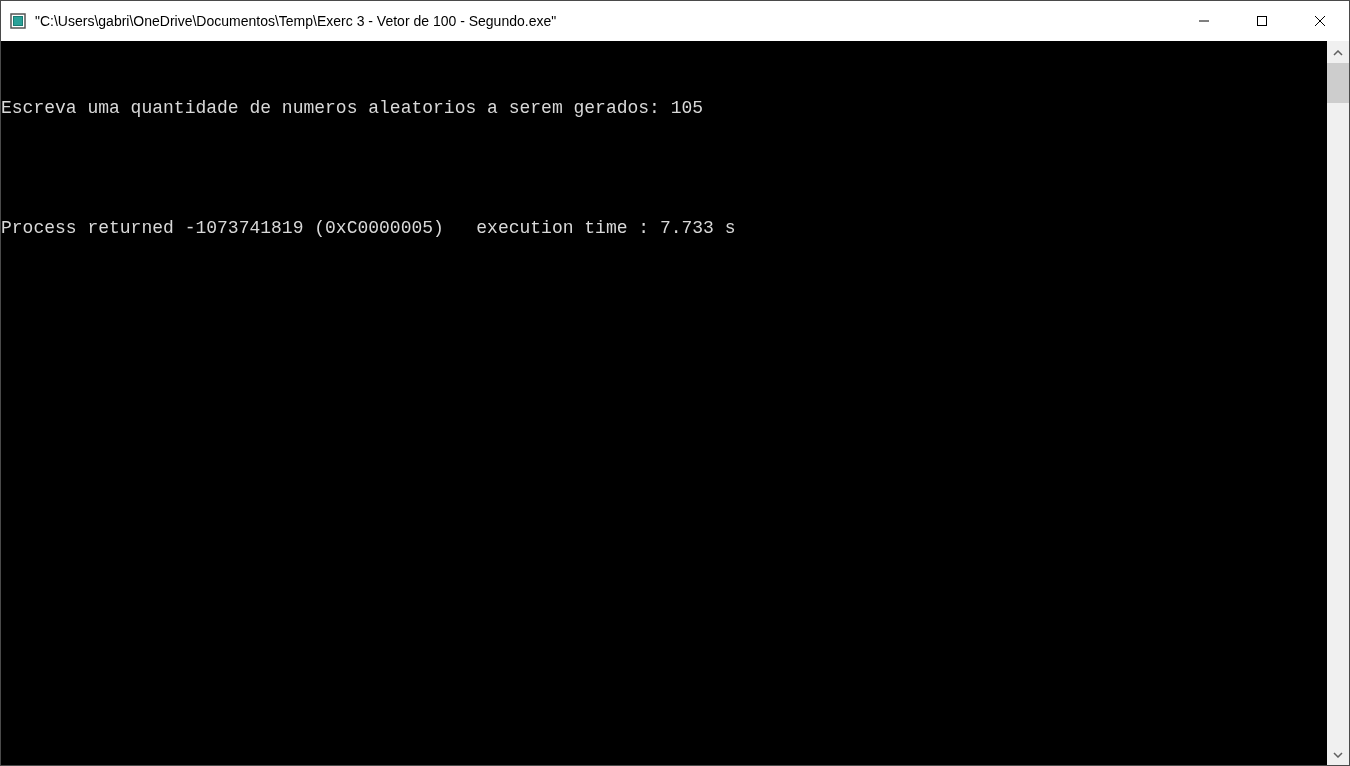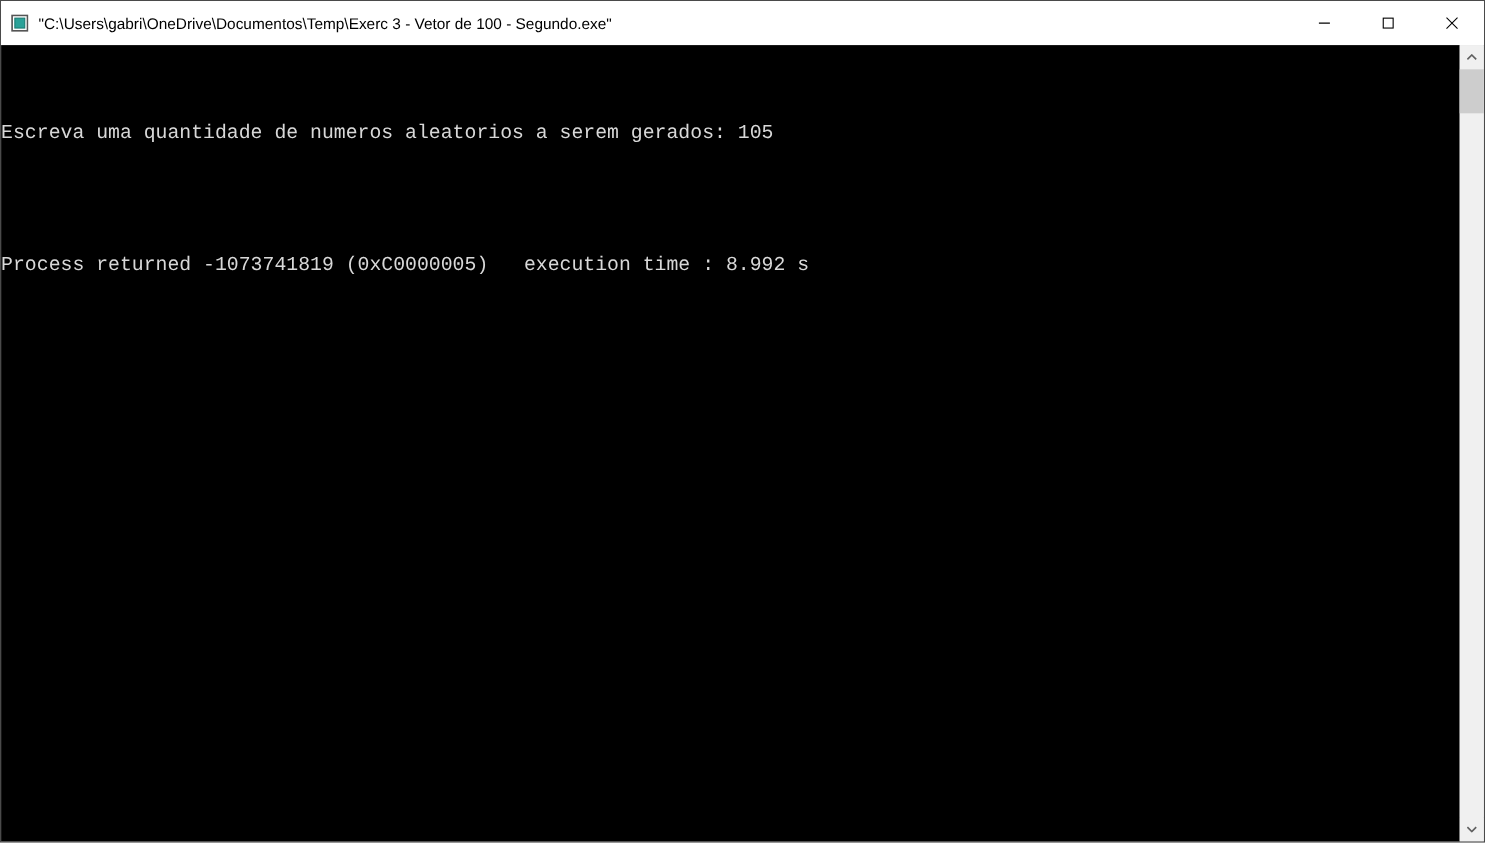--- a/index.html
+++ b/index.html
@@ -68,21 +68,21 @@
       display: block;
     }
     .console-area {
       flex: 1;
       display: flex;
       background: #000000;
       overflow: hidden;
     }
     .console-content {
       flex: 1;
-      padding: 20px 0 0 0;
+      padding: 7px 0 0 0;
       font-family: "Consolas", "Courier New", monospace;
       font-size: 18px;
       line-height: 24px;
       color: #d8d8d8;
       white-space: pre;
       overflow: hidden;
     }
     .console-line {
       display: block;
     }
@@ -155,21 +155,21 @@
           </svg>
         </span>
       </button>
     </div>
   </div>
 
   <div class="console-area">
     <div class="console-content">
       <span class="console-line">Escreva uma quantidade de numeros aleatorios a serem gerados: 105</span>
       <span class="console-line"></span>
-      <span class="console-line">Process returned -1073741819 (0xC0000005)   execution time : 8.992 s</span>
+      <span class="console-line">Process returned -1073741819 (0xC0000005)   execution time : 7.733 s</span>
     </div>
     <div class="scrollbar">
       <div class="scrollbar-arrow">
         <span>
           <svg width="10" height="6" viewBox="0 0 10 6">
             <path d="M1 5 L5 1 L9 5" fill="none" stroke="#606060" stroke-width="1.5"></path>
           </svg>
         </span>
       </div>
       <div class="scrollbar-track">

